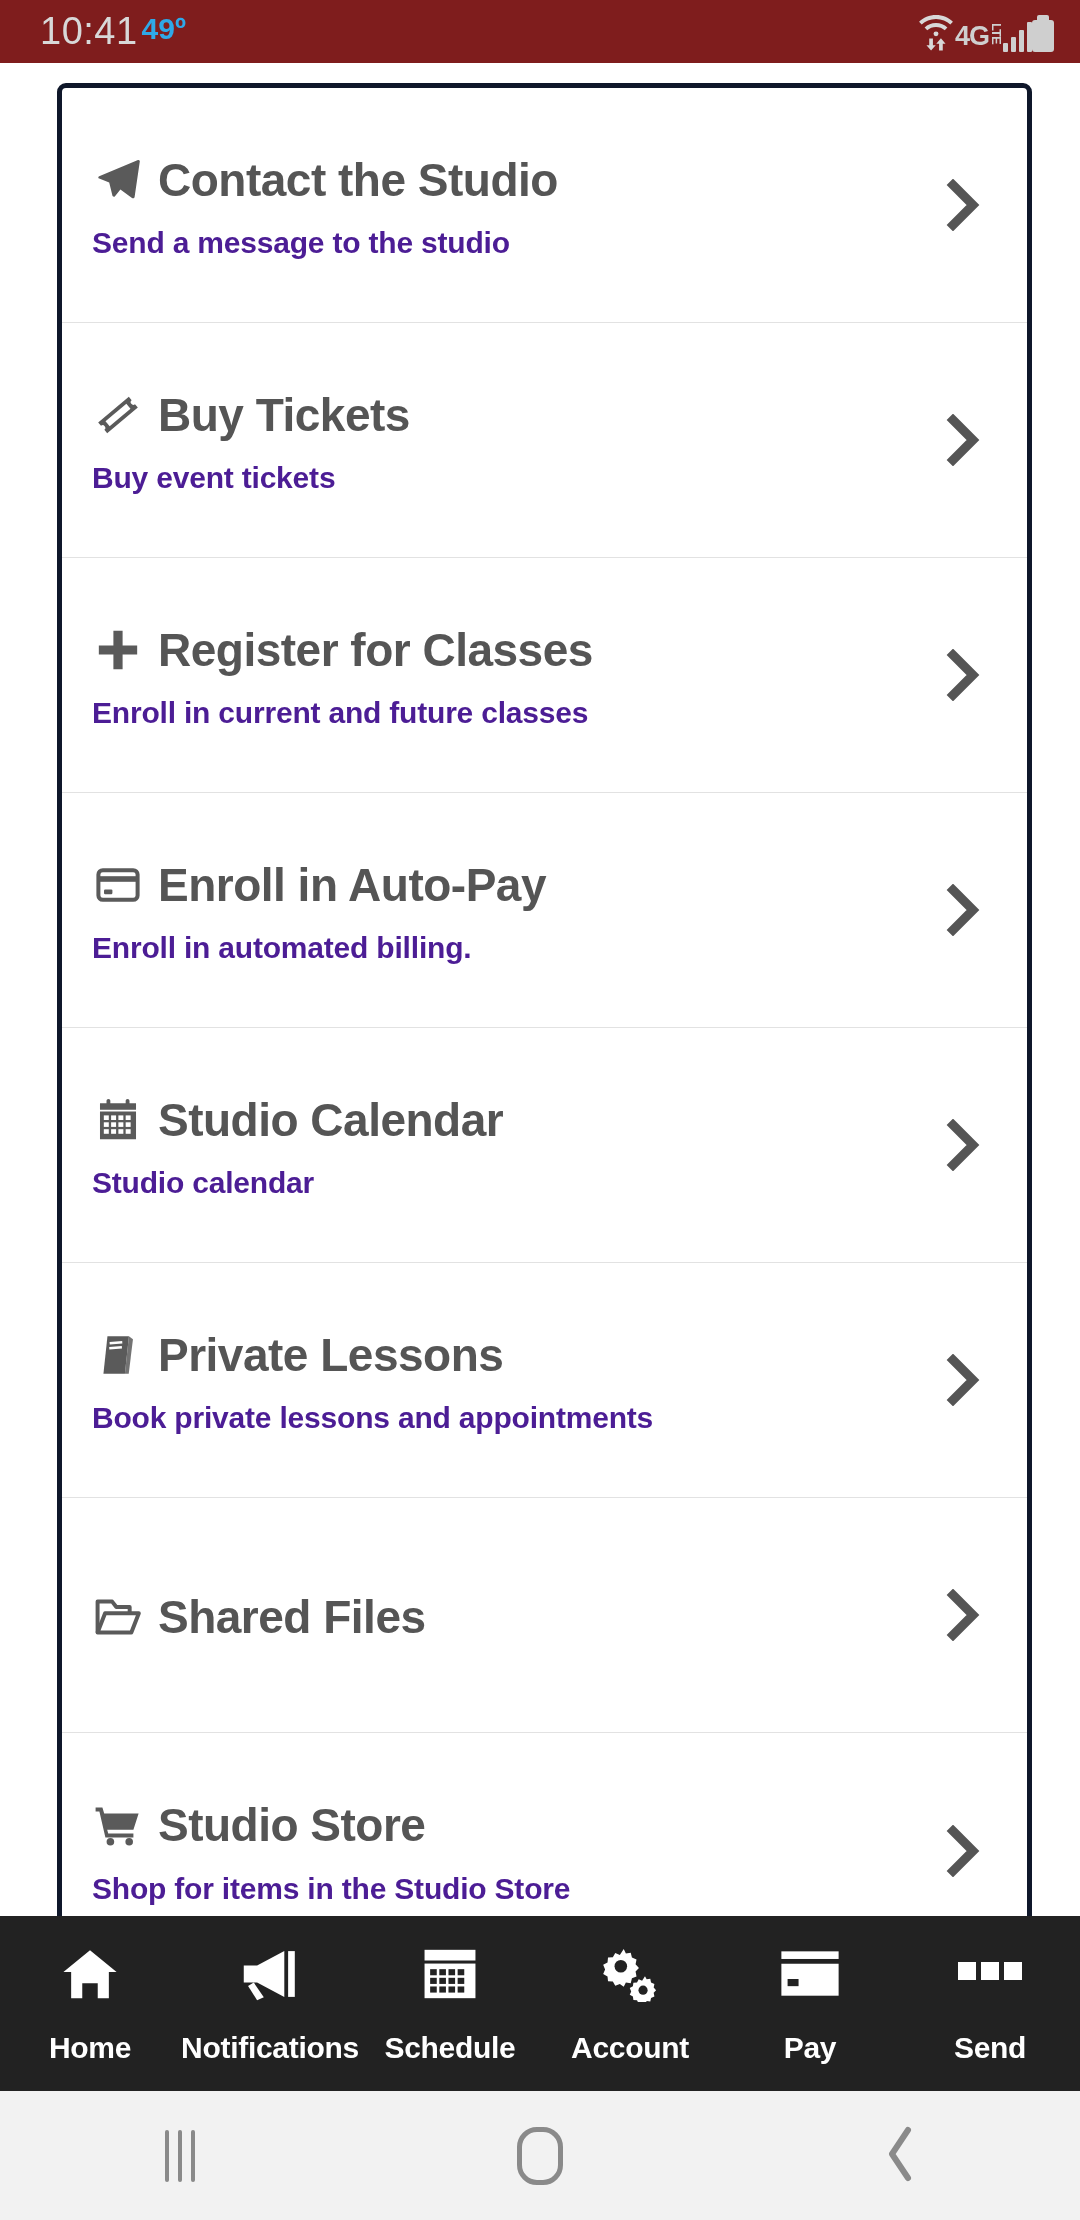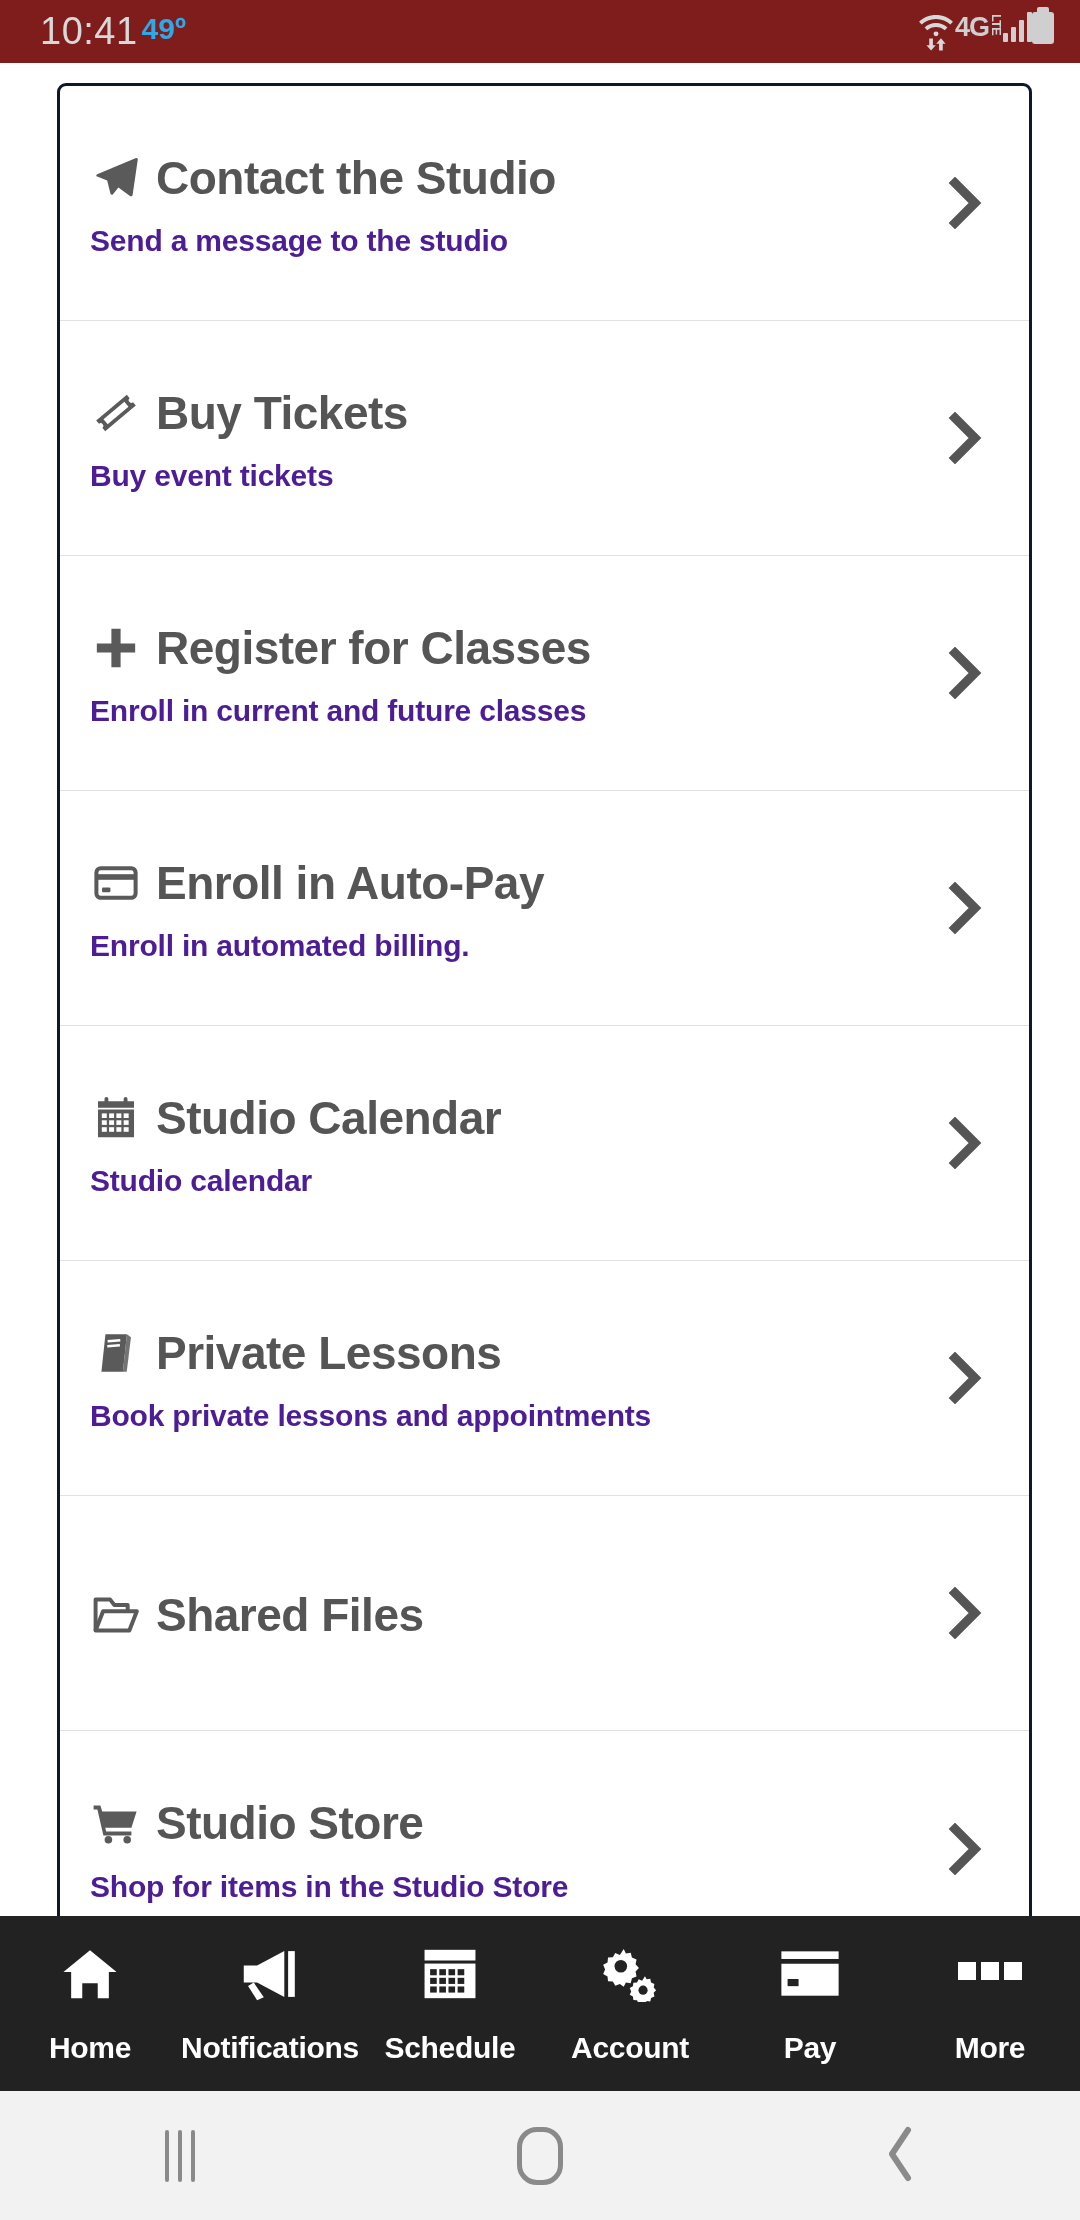--- a/index.html
+++ b/index.html
@@ -12,21 +12,21 @@
   #screen { position:relative; width:1080px; height:2220px; background:#ffffff; }
 
   
   .statusbar{
     position:absolute; top:0; left:0; width:1080px; height:63px;
     background:#7f1d1d; display:flex; align-items:center;
     padding:0 26px 0 40px;
   }
   .sb-time{ color:#d8d8d8; font-size:38px; letter-spacing:0.5px; }
   .sb-temp{ color:#2fa8e8; font-size:30px; font-weight:bold; margin-left:4px; position:relative; top:-3px;}
-  .sb-right{ margin-left:auto; display:flex; align-items:flex-start; }
+  .sb-right{ margin-left:auto; display:flex; align-items:flex-end; }
   .sb-icon{ display:flex; align-items:flex-end; }
   .sb-4g{ color:#cfcfcf; font-size:27px; font-weight:bold; letter-spacing:-1px;
           display:flex; align-items:flex-start; }
   .sb-lte{ font-size:13px; line-height:1; margin-left:1px; margin-top:2px;
            writing-mode:vertical-rl; letter-spacing:-1px; }
   .bars{ display:flex; align-items:flex-end; gap:3px; height:30px; }
   .bars i{ display:block; width:5px; background:#cfcfcf; border-radius:1px; }
   .bars i:nth-child(1){ height:9px; }
   .bars i:nth-child(2){ height:15px; }
   .bars i:nth-child(3){ height:22px; }
@@ -35,21 +35,21 @@
   .batt:before{ content:""; position:absolute; top:-5px; left:5px; width:12px; height:5px;
                 background:#cfcfcf; border-radius:2px 2px 0 0; }
 
   
   .content{
     position:absolute; top:63px; left:0; width:1080px; height:1853px;
     background:#ffffff; overflow:hidden;
   }
   .card{
     margin:20px 48px 0 57px;
-    border:3px solid #0f172a;
+    border:5px solid #0f172a;
     border-radius:9px;
     background:#ffffff;
     overflow:hidden;
   }
   .row{
     position:relative;
     border-bottom:1px solid #e2e2e2;
     padding:38px 30px 34px 30px;
     min-height:235px;
     display:flex; flex-direction:column; justify-content:center;
@@ -373,21 +373,21 @@
     </div>
 
     <div class="tab">
       <span class="tab-ico">
         <svg width="64" height="24" viewBox="0 0 32 12" fill="#ffffff">
           <rect x="0" y="0" width="9" height="9"></rect>
           <rect x="11.5" y="0" width="9" height="9"></rect>
           <rect x="23" y="0" width="9" height="9"></rect>
         </svg>
       </span>
-      <span class="tab-label">More</span>
+      <span class="tab-label">Send</span>
     </div>
 
   </div>
 
   <div class="navbar">
     <div class="navbtn">
       <span class="nav-recents">
           <i></i>
           <i></i>
           <i></i>

